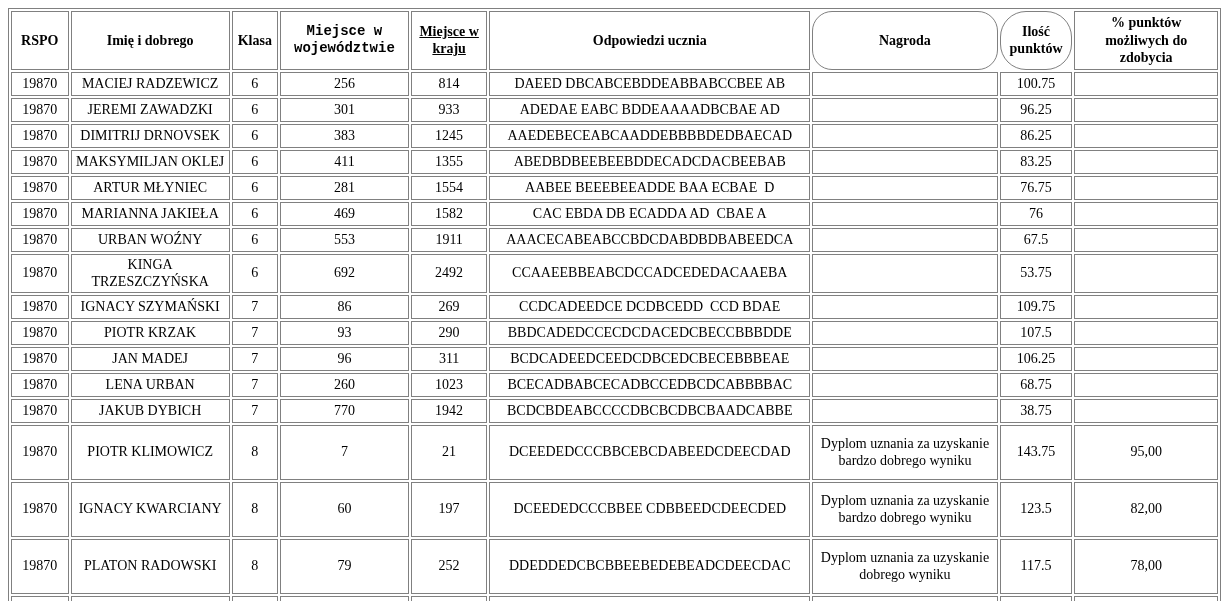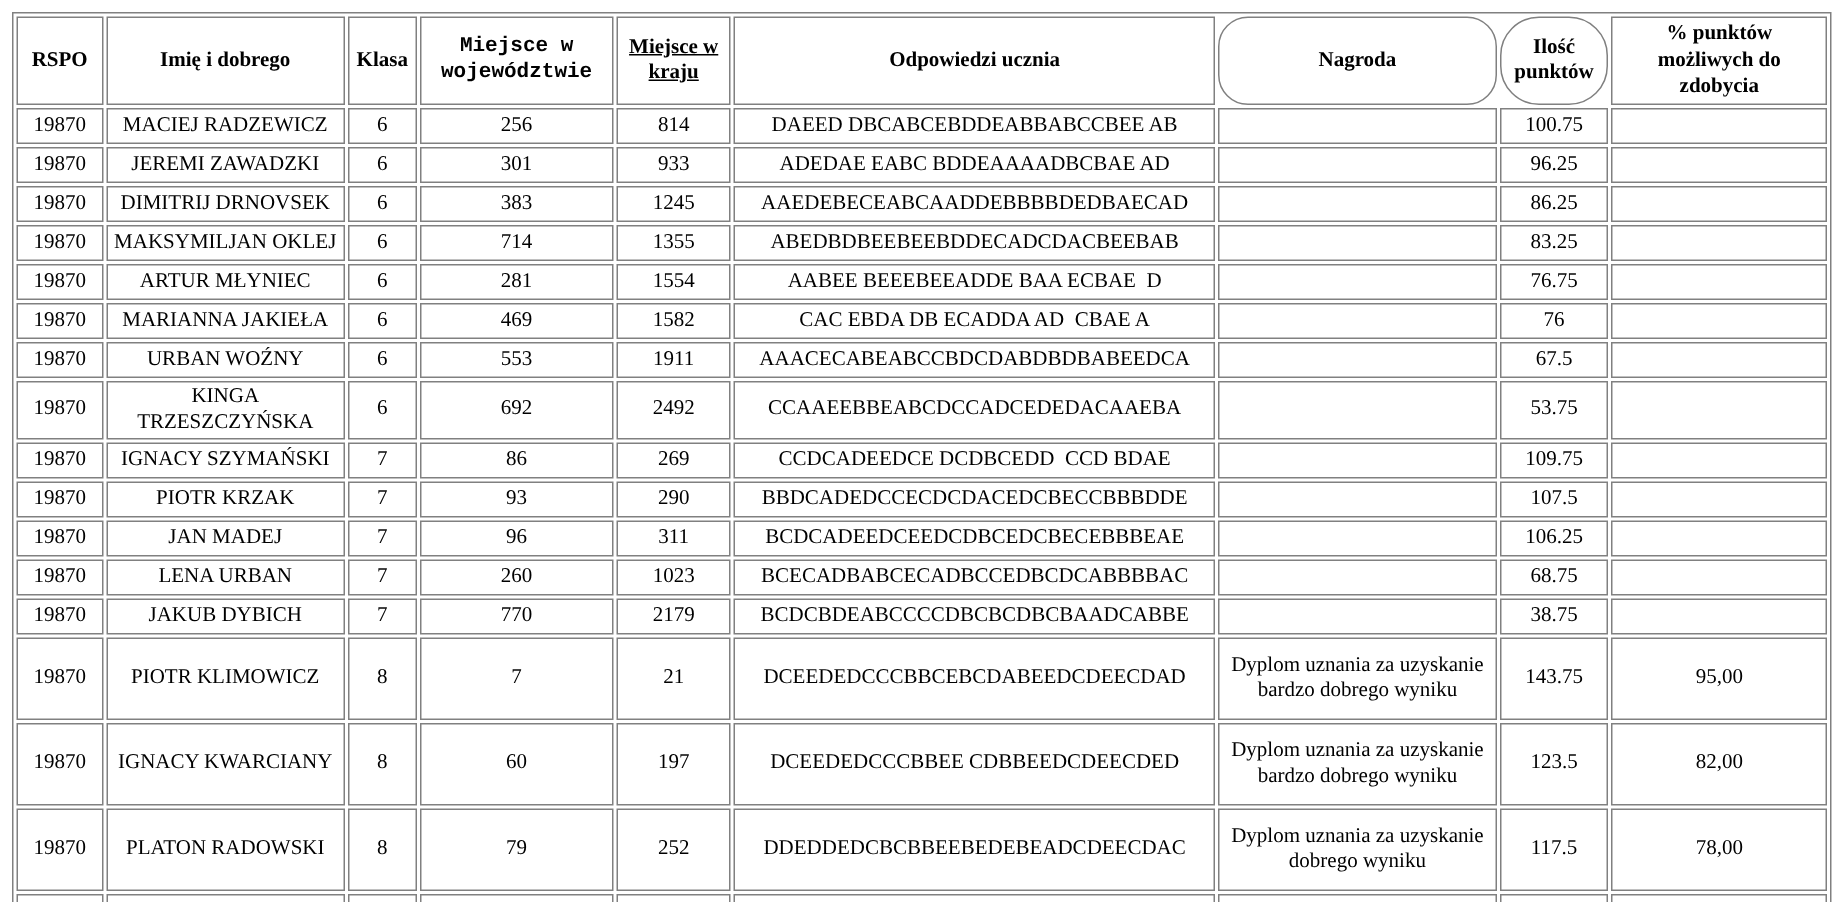--- a/index.html
+++ b/index.html
@@ -111,21 +111,21 @@
           <td class="cell-kraj">1245</td>
           <td class="cell-answers">AAEDEBECEABCAADDEBBBBDEDBAECAD</td>
           <td class="cell-award"></td>
           <td class="cell-points">86.25</td>
           <td class="cell-percent"></td>
         </tr>
         <tr>
           <td class="cell-rspo">19870</td>
           <td class="cell-name">MAKSYMILJAN OKLEJ</td>
           <td class="cell-klasa">6</td>
-          <td class="cell-woj">714</td>
+          <td class="cell-woj">411</td>
           <td class="cell-kraj">1355</td>
           <td class="cell-answers">ABEDBDBEEBEEBDDECADCDACBEEBAB</td>
           <td class="cell-award"></td>
           <td class="cell-points">83.25</td>
           <td class="cell-percent"></td>
         </tr>
         <tr>
           <td class="cell-rspo">19870</td>
           <td class="cell-name">ARTUR MŁYNIEC</td>
           <td class="cell-klasa">6</td>
@@ -211,21 +211,21 @@
           <td class="cell-answers">BCECADBABCECADBCCEDBCDCABBBBAC</td>
           <td class="cell-award"></td>
           <td class="cell-points">68.75</td>
           <td class="cell-percent"></td>
         </tr>
         <tr>
           <td class="cell-rspo">19870</td>
           <td class="cell-name">JAKUB DYBICH</td>
           <td class="cell-klasa">7</td>
           <td class="cell-woj">770</td>
-          <td class="cell-kraj">2179</td>
+          <td class="cell-kraj">1942</td>
           <td class="cell-answers">BCDCBDEABCCCCDBCBCDBCBAADCABBE</td>
           <td class="cell-award"></td>
           <td class="cell-points">38.75</td>
           <td class="cell-percent"></td>
         </tr>
         <tr class="award-row">
           <td class="cell-rspo">19870</td>
           <td class="cell-name">PIOTR KLIMOWICZ</td>
           <td class="cell-klasa">8</td>
           <td class="cell-woj">7</td>

